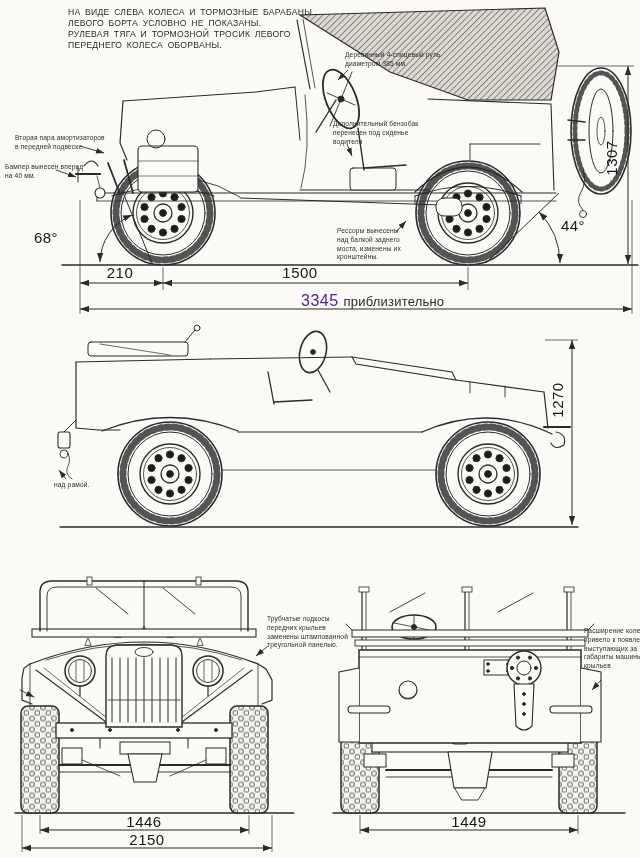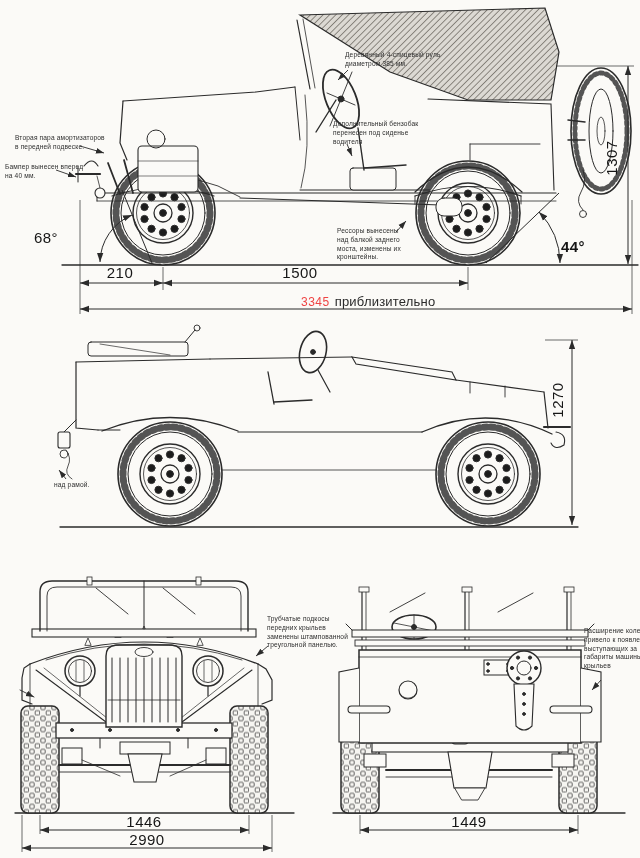--- a/index.html
+++ b/index.html
@@ -17,21 +17,21 @@
   .ann {
     position:absolute; font-size:6.6px; line-height:1.34;
     white-space:pre; color:#2e2e2e; letter-spacing:0.15px;
   }
   .dim {
     position:absolute; font-size:15px; color:#161616;
     text-align:center; letter-spacing:0.5px; line-height:14px;
   }
   .dim.rot { width:60px; height:14px; transform:rotate(-90deg); transform-origin:center; }
   .len3345 { position:absolute; left:301px; top:292px; white-space:nowrap; }
-  .len3345 .num { font-size:12px; color:#ef4444; letter-spacing:0.5px; }
+  .len3345 .num { font-size:16px; color:#4c1d95; letter-spacing:0.5px; }
   .len3345 .qual { font-size:13px; color:#2a2a2a; margin-left:5px; letter-spacing:0.2px; }
 </style>
 </head>
 <body>
 
 <div class="page">
 
 <svg width="640" height="858" viewBox="0 0 640 858">
   <defs>
     <marker id="arr" viewBox="0 0 10 10" refX="10" refY="5" markerWidth="9" markerHeight="9" orient="auto-start-reverse">
@@ -388,20 +388,24 @@
     <line x1="347" y1="144" x2="352" y2="156" marker-end="url(#arr)"></line>
     <line x1="80" y1="146" x2="104" y2="153" marker-end="url(#arr)"></line>
     <line x1="56" y1="170" x2="76" y2="177" marker-end="url(#arr)"></line>
     <line x1="396" y1="232" x2="406" y2="221" marker-end="url(#arr)"></line>
     <line x1="66" y1="479" x2="59" y2="470" marker-end="url(#arr)"></line>
     <line x1="268" y1="646" x2="256" y2="656" marker-end="url(#arr)"></line>
     <line x1="601" y1="680" x2="592" y2="690" marker-end="url(#arr)"></line>
   </g>
 </svg>
 
+<div class="top-note">НА ВИДЕ СЛЕВА КОЛЕСА И ТОРМОЗНЫЕ БАРАБАНЫ
+ЛЕВОГО БОРТА УСЛОВНО НЕ ПОКАЗАНЫ.
+РУЛЕВАЯ ТЯГА И ТОРМОЗНОЙ ТРОСИК ЛЕВОГО
+ПЕРЕДНЕГО КОЛЕСА ОБОРВАНЫ.</div>
 
 <div class="ann" style="left:345px; top:51px;">Деревянный 4-спицевый руль
 диаметром 385 мм.</div>
 <div class="ann" style="left:333px; top:120px;">Дополнительный бензобак
 перенесен под сиденье
 водителя</div>
 <div class="ann" style="left:15px;  top:134px;">Вторая пара амортизаторов
 в передней подвеске.</div>
 <div class="ann" style="left:5px;   top:163px;">Бампер вынесен вперед
 на 40 мм.</div>
@@ -414,25 +418,25 @@
 передних крыльев
 заменены штампованной
 треугольной панелью.</div>
 <div class="ann" style="left:584px; top:627px;">Расширение колеи
 привело к появлению
 выступающих за
 габариты машины
 крыльев</div>
 
 <div class="dim" style="left:24px;  top:231px; width:44px;">68°</div>
-<div class="dim" style="left:551px; top:240px; width:44px;font-weight:bold;">44°</div>
+<div class="dim" style="left:551px; top:219px; width:44px;">44°</div>
 <div class="dim" style="left:84px;  top:266px; width:72px;">210</div>
 <div class="dim" style="left:260px; top:266px; width:80px;">1500</div>
 <div class="len3345">
   <span class="num">3345</span><span class="qual">приблизительно</span>
 </div>
 <div class="dim rot" style="left:582px; top:151px;">1307</div>
 <div class="dim rot" style="left:528px; top:393px;">1270</div>
 <div class="dim" style="left:104px; top:815px; width:80px;">1446</div>
-<div class="dim" style="left:107px; top:833px; width:80px;">2990</div>
+<div class="dim" style="left:107px; top:833px; width:80px;">2150</div>
 <div class="dim" style="left:429px; top:815px; width:80px;">1449</div>
 
 </div>
 
 </body></html>

